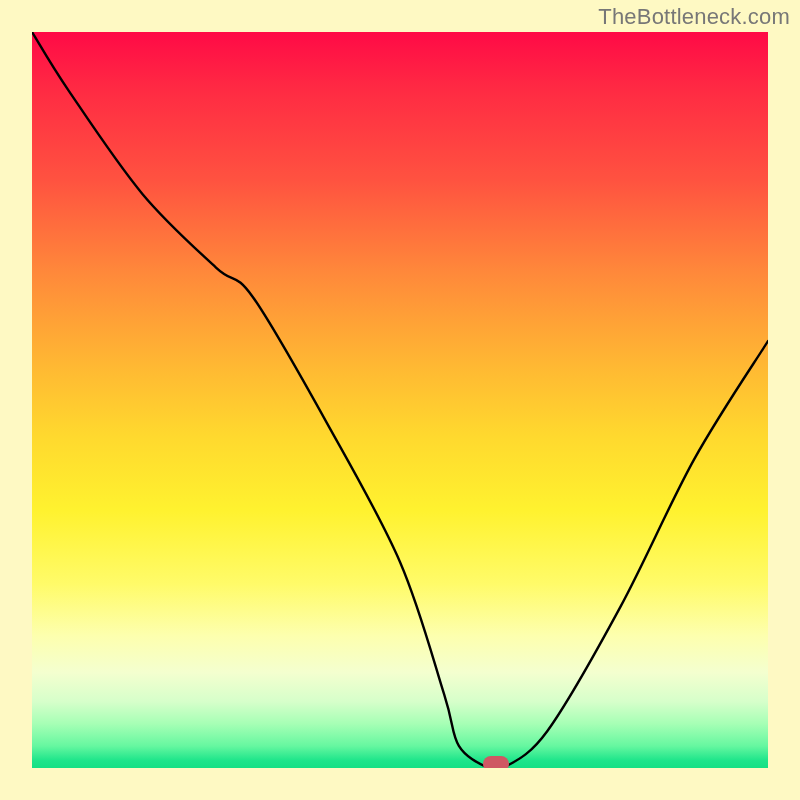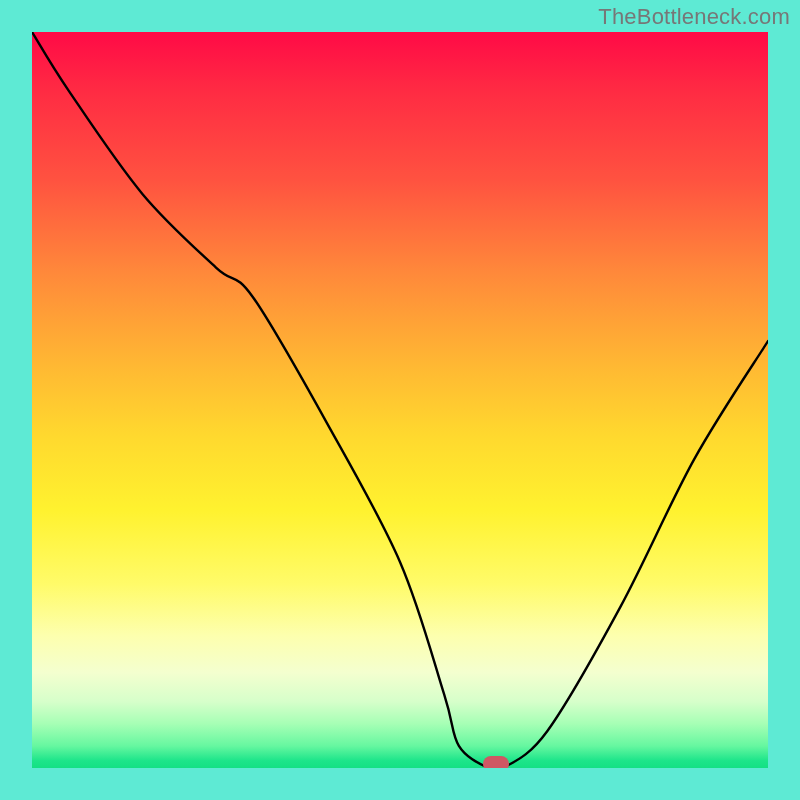--- a/index.html
+++ b/index.html
@@ -6,21 +6,21 @@
     margin: 0;
     padding: 0;
     width: 800px;
     height: 800px;
     overflow: hidden;
   }
   .chart-container {
     position: relative;
     width: 800px;
     height: 800px;
-    background: #5eead4;
+    background: #fef9c3;
   }
   .watermark {
     position: absolute;
     top: 4px;
     right: 10px;
     color: #777;
     font-family: Arial, Helvetica, sans-serif;
     font-size: 22px;
     letter-spacing: 0.2px;
     z-index: 5;

